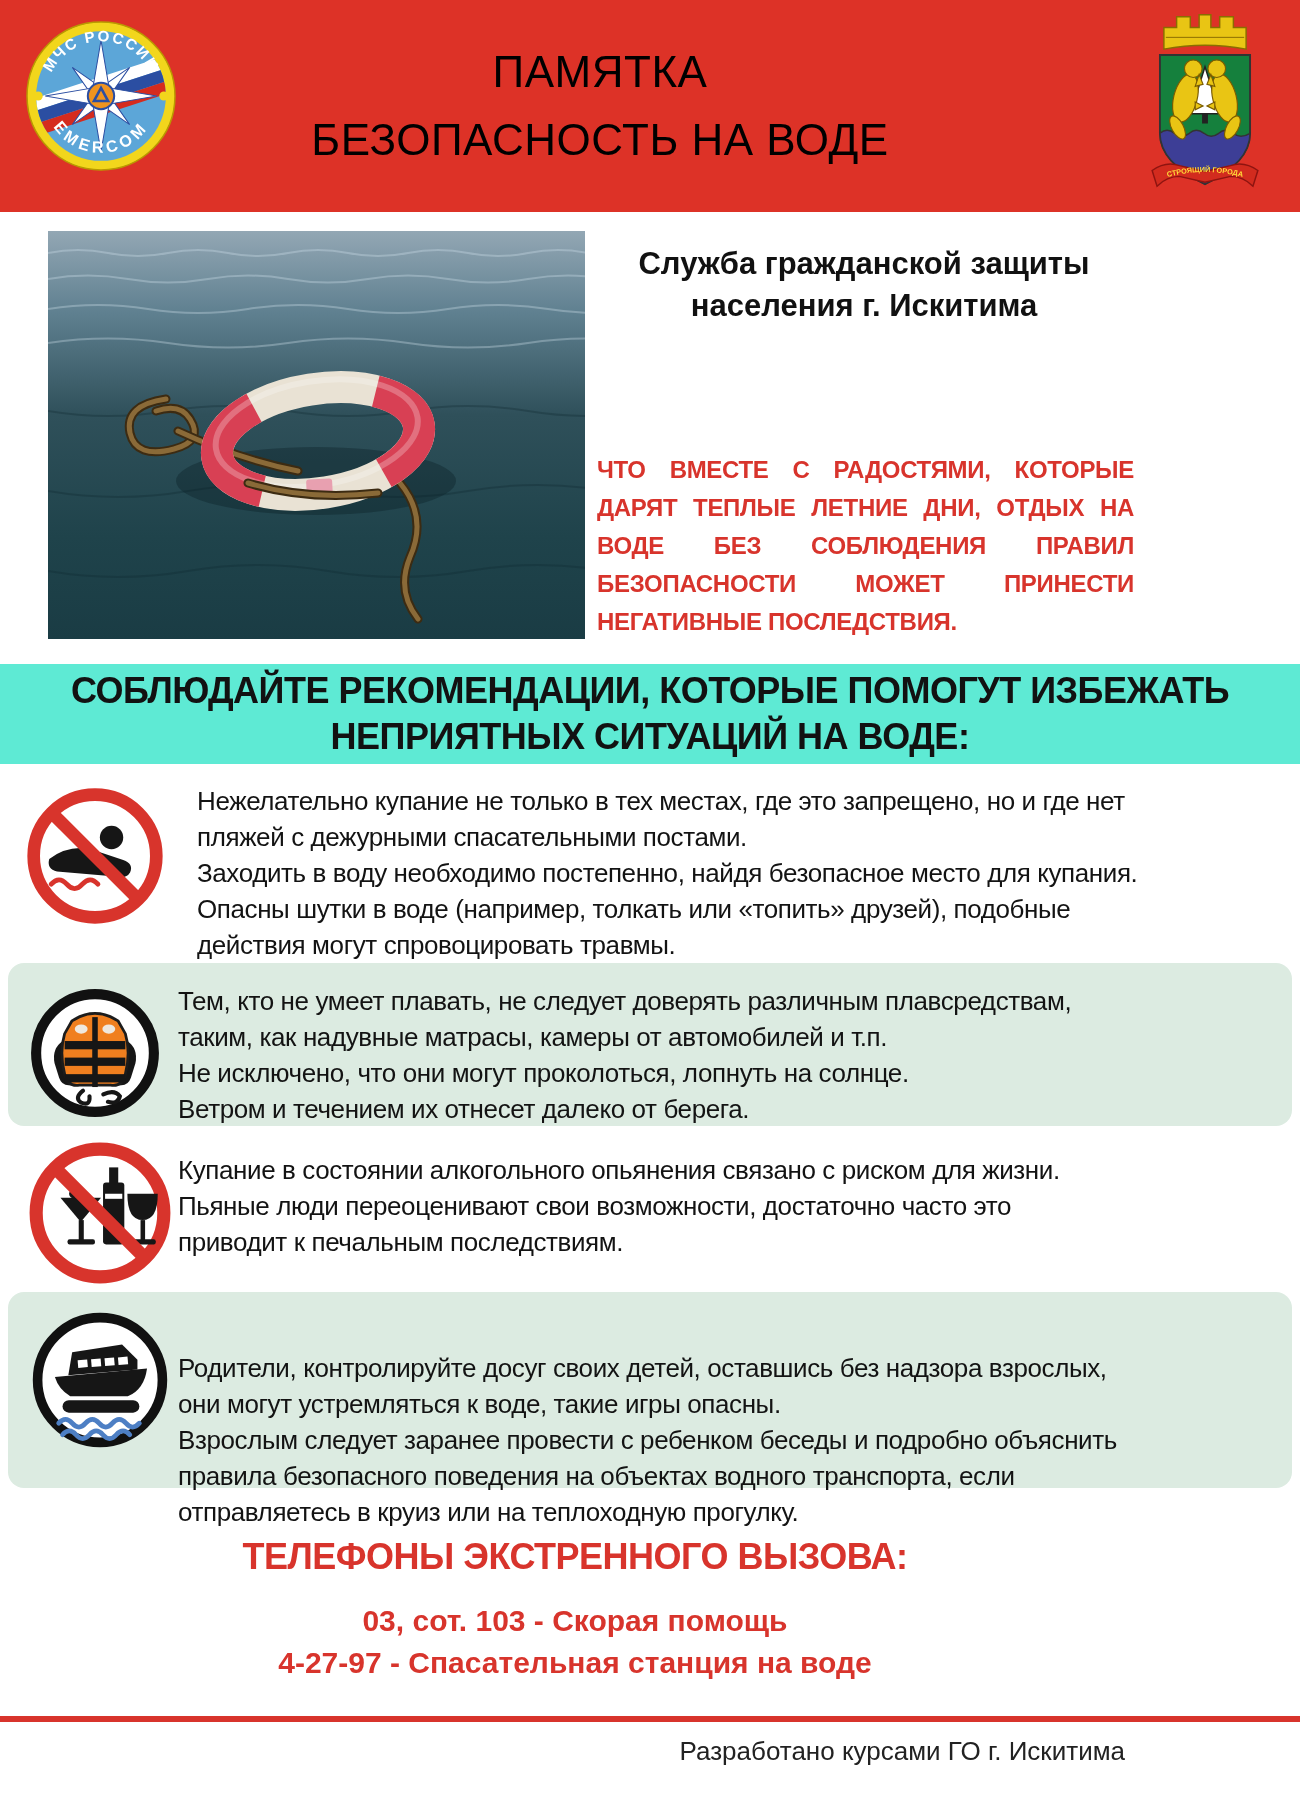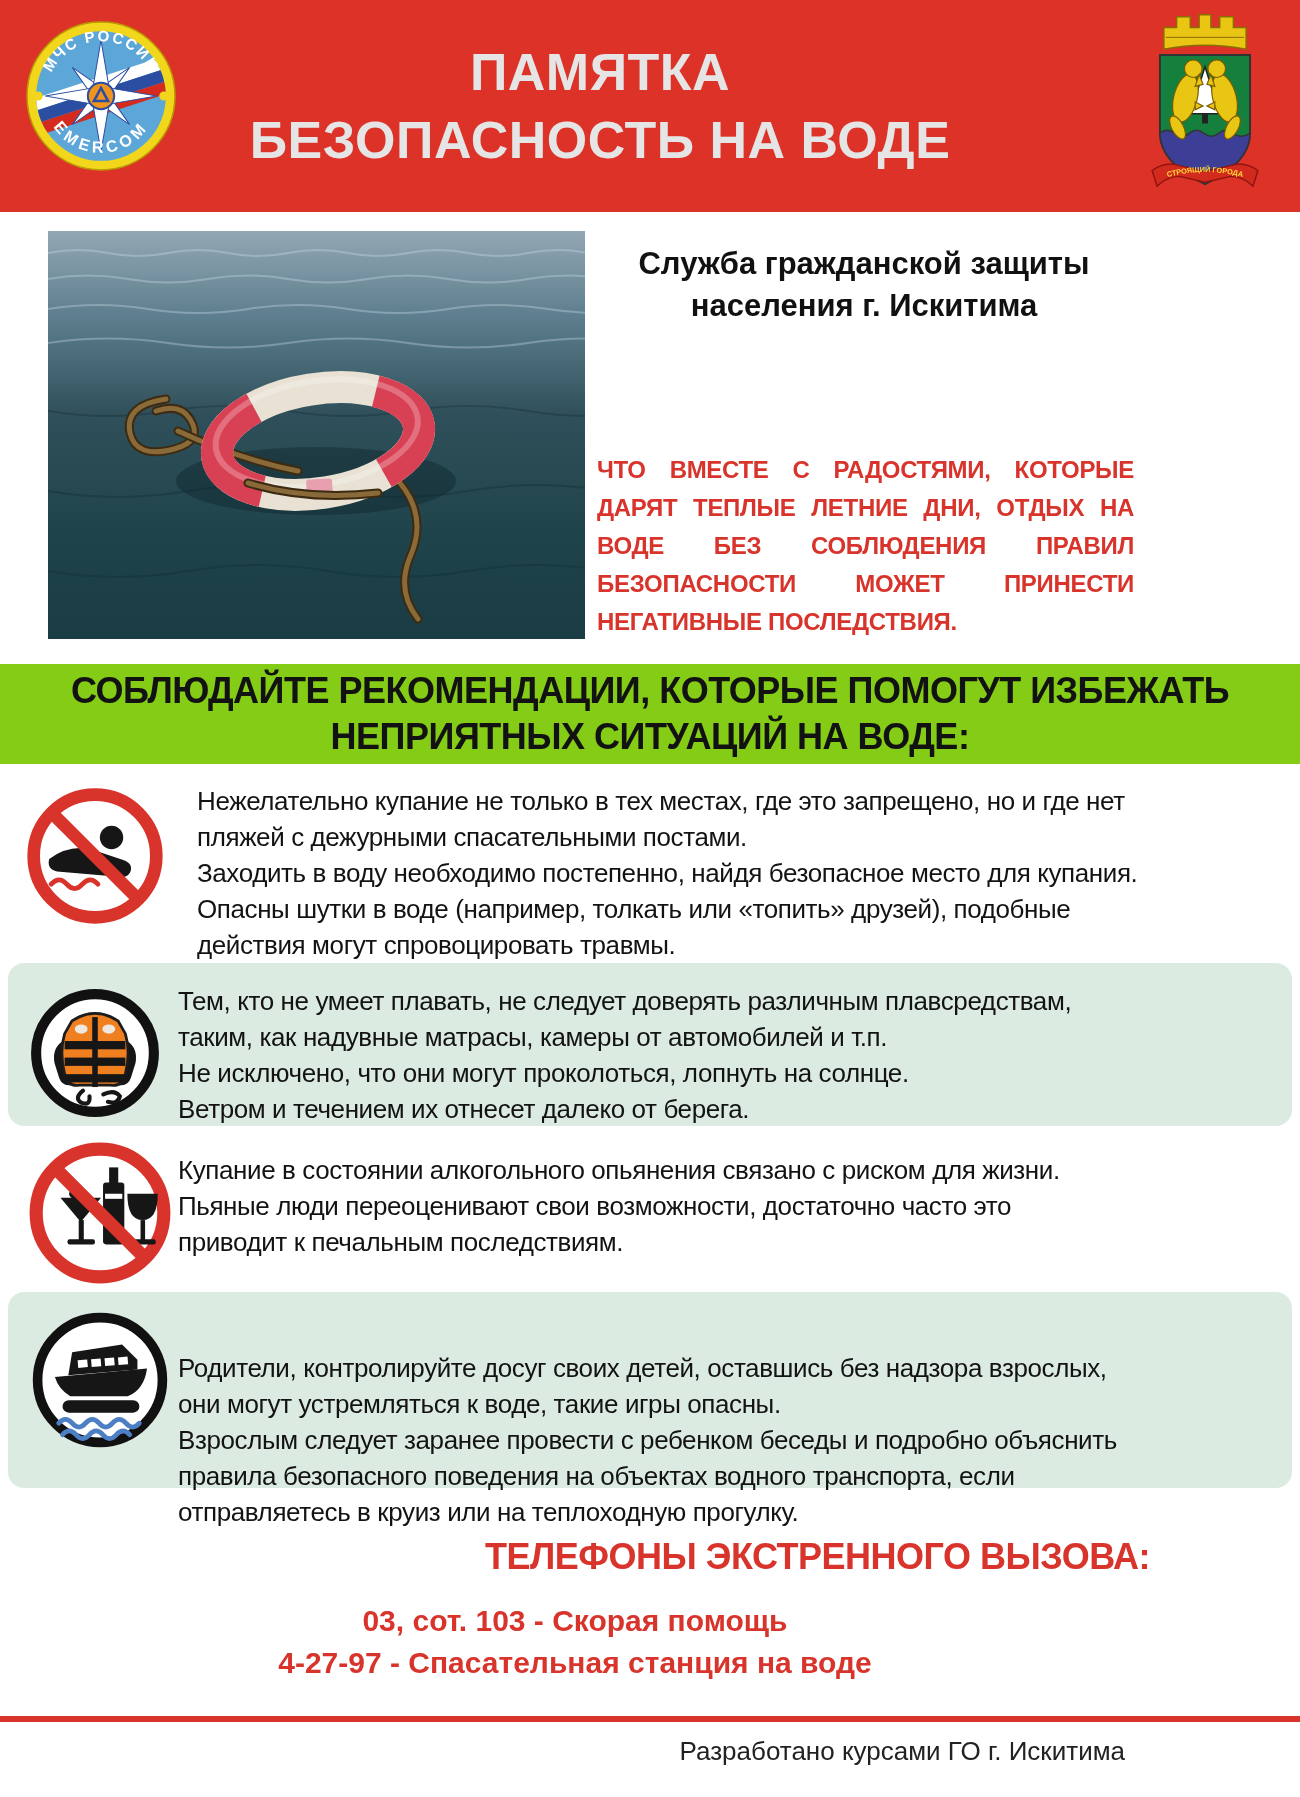--- a/index.html
+++ b/index.html
@@ -5,35 +5,35 @@
   html,body{margin:0;padding:0;background:#fff;}
   #poster{position:relative;width:1300px;height:1797px;background:#ffffff;
     font-family:"Liberation Sans", sans-serif;overflow:hidden;}
 
   
   .header{position:absolute;left:0;top:0;width:1300px;height:212px;background:#dd3227;}
   .mchs-logo{position:absolute;left:25px;top:20px;width:152px;height:152px;}
   .coat-arms{position:absolute;left:1146px;top:8px;width:118px;height:186px;}
   .title-wrap{position:absolute;left:200px;top:0;width:800px;height:212px;
     display:flex;flex-direction:column;align-items:center;justify-content:center;gap:18px;}
-  .title-line{color:#e5e5e5;font-weight:bold;font-size:52px;line-height:50px;
+  .title-line{color:#000000;font-weight:normal;font-size:44px;line-height:50px;
     letter-spacing:0.5px;white-space:nowrap;}
 
   
   .photo{position:absolute;left:48px;top:231px;width:537px;height:408px;}
   .org-text{position:absolute;left:598px;top:243px;width:532px;text-align:center;
     font-weight:bold;font-size:31px;line-height:42px;color:#111;}
   .reminds{position:absolute;left:598px;top:372px;width:532px;text-align:center;
     font-weight:bold;font-size:33px;color:#111;}
   .warning{position:absolute;left:597px;top:451px;width:537px;color:#d8342c;
     font-weight:bold;font-size:24px;line-height:38px;letter-spacing:-0.3px;
     text-align:justify;}
 
   
-  .banner{position:absolute;left:0;top:664px;width:1300px;height:100px;background:#84cc16;
+  .banner{position:absolute;left:0;top:664px;width:1300px;height:100px;background:#5eead4;
     display:flex;flex-direction:column;align-items:center;justify-content:center;}
   .banner div{font-weight:bold;font-size:36px;line-height:46px;color:#121212;
     letter-spacing:-0.5px;white-space:nowrap;}
 
   
   .sec-bg{position:absolute;left:8px;width:1284px;background:#dcebe1;border-radius:16px;}
   .sec-bg.s2{top:963px;height:163px;}
   .sec-bg.s4{top:1292px;height:196px;}
   .sec-icon{position:absolute;}
   .sec-icon.i1{left:22px;top:783px;width:146px;height:146px;}
@@ -42,21 +42,21 @@
   .sec-icon.i4{left:28px;top:1308px;width:144px;height:144px;}
   .sec-text{position:absolute;left:178px;width:948px;color:#131313;
     font-size:26px;line-height:36px;letter-spacing:-0.4px;}
   .sec-text p{margin:0;}
   .sec-text.t1{top:783px;margin-left:19px;}
   .sec-text.t2{top:983px;}
   .sec-text.t3{top:1152px;}
   .sec-text.t4{top:1302px;margin-top:48px;}
 
   
-  .emg-title{position:absolute;left:0;top:1536px;width:1150px;text-align:right;
+  .emg-title{position:absolute;left:0;top:1536px;width:1150px;text-align:center;
     color:#d8342c;font-weight:bold;font-size:36px;letter-spacing:-0.5px;}
   .emg-lines{position:absolute;left:0;top:1600px;width:1150px;text-align:center;
     color:#d8342c;font-weight:bold;font-size:30px;line-height:42px;}
 
   
   .red-line{position:absolute;left:0;top:1716px;width:1300px;height:6px;background:#d8342c;}
   .credit{position:absolute;left:0;top:1736px;width:1125px;text-align:right;
     color:#222;font-size:26px;}
 </style>
 </head>

